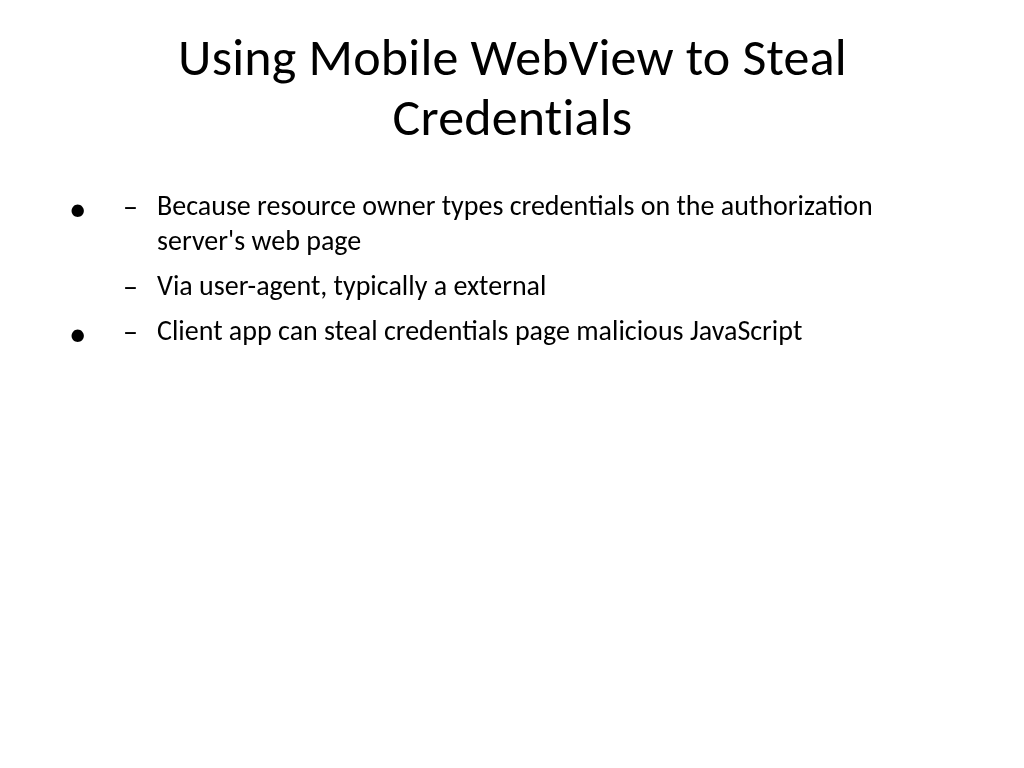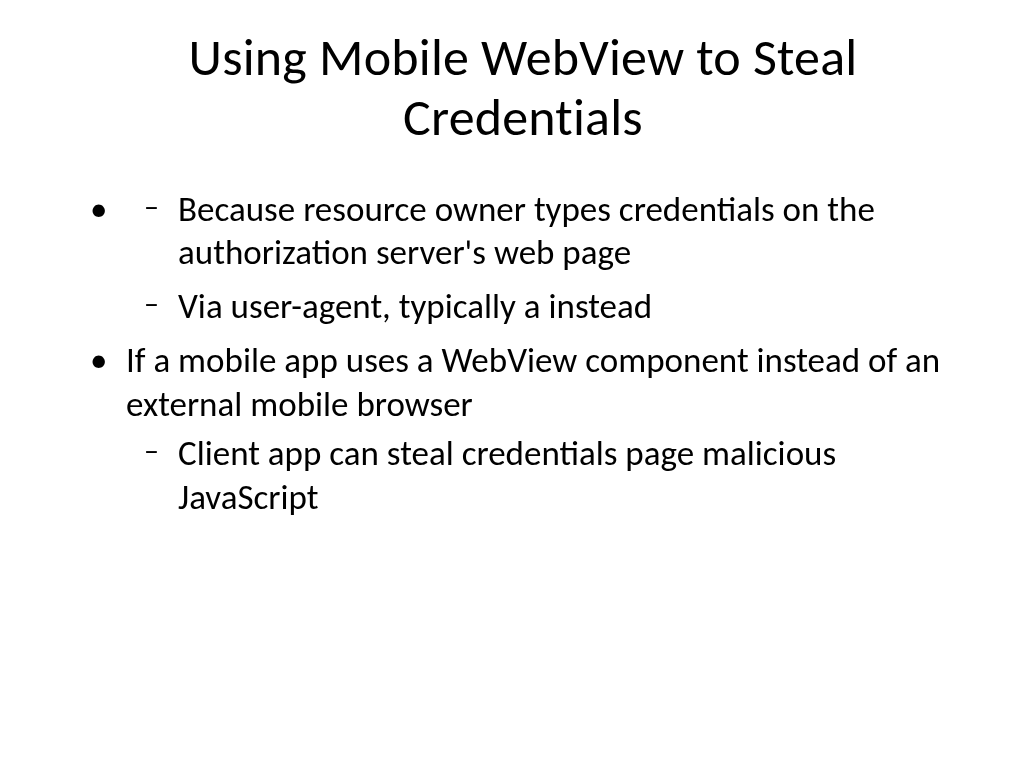--- a/index.html
+++ b/index.html
@@ -7,21 +7,21 @@
     width: 1024px;
     height: 768px;
     background: #ffffff;
     font-family: Calibri, "Segoe UI", Arial, sans-serif;
     color: #000000;
     overflow: hidden;
   }
   .slide {
     width: 100%;
     height: 100%;
-    padding: 28px 60px 40px 82px;
+    padding: 28px 60px 40px 61px;
   }
   .title {
     font-size: 52px;
     font-weight: 400;
     text-align: center;
     line-height: 1.15;
     margin-bottom: 40px;
     letter-spacing: 0.2px;
   }
   ul.level1 {
@@ -43,21 +43,21 @@
     font-size: 35px;
   }
   ul.level2 {
     list-style: none;
     padding-left: 48px;
     margin-top: 6px;
     margin-bottom: 10px;
   }
   ul.level2 > li {
     position: relative;
-    font-size: 35px;
+    font-size: 28px;
     line-height: 1.25;
     margin-bottom: 10px;
     padding-left: 4px;
   }
   ul.level2 > li::before {
     content: "–";
     position: absolute;
     left: -30px;
     top: 0;
     font-size: 30px;
@@ -69,26 +69,25 @@
 <div class="slide">
   <h1 class="title">Using Mobile WebView to Steal Credentials</h1>
 
   <ul class="level1">
     <li>
       <ul class="level2">
         <li>
           <span>Because resource owner types credentials on the authorization server's web page</span>
         </li>
         <li>
-          <span>Via user-agent, typically a instead</span>
+          <span>Via user-agent, typically a external</span>
         </li>
       </ul>
     </li>
     <li>
-      <span>If a mobile app uses a WebView  component instead of an external mobile browser</span>
       <ul class="level2">
         <li>
           <span>Client app can steal credentials page malicious JavaScript</span>
         </li>
       </ul>
     </li>
   </ul>
 </div>
 
 </body></html>

